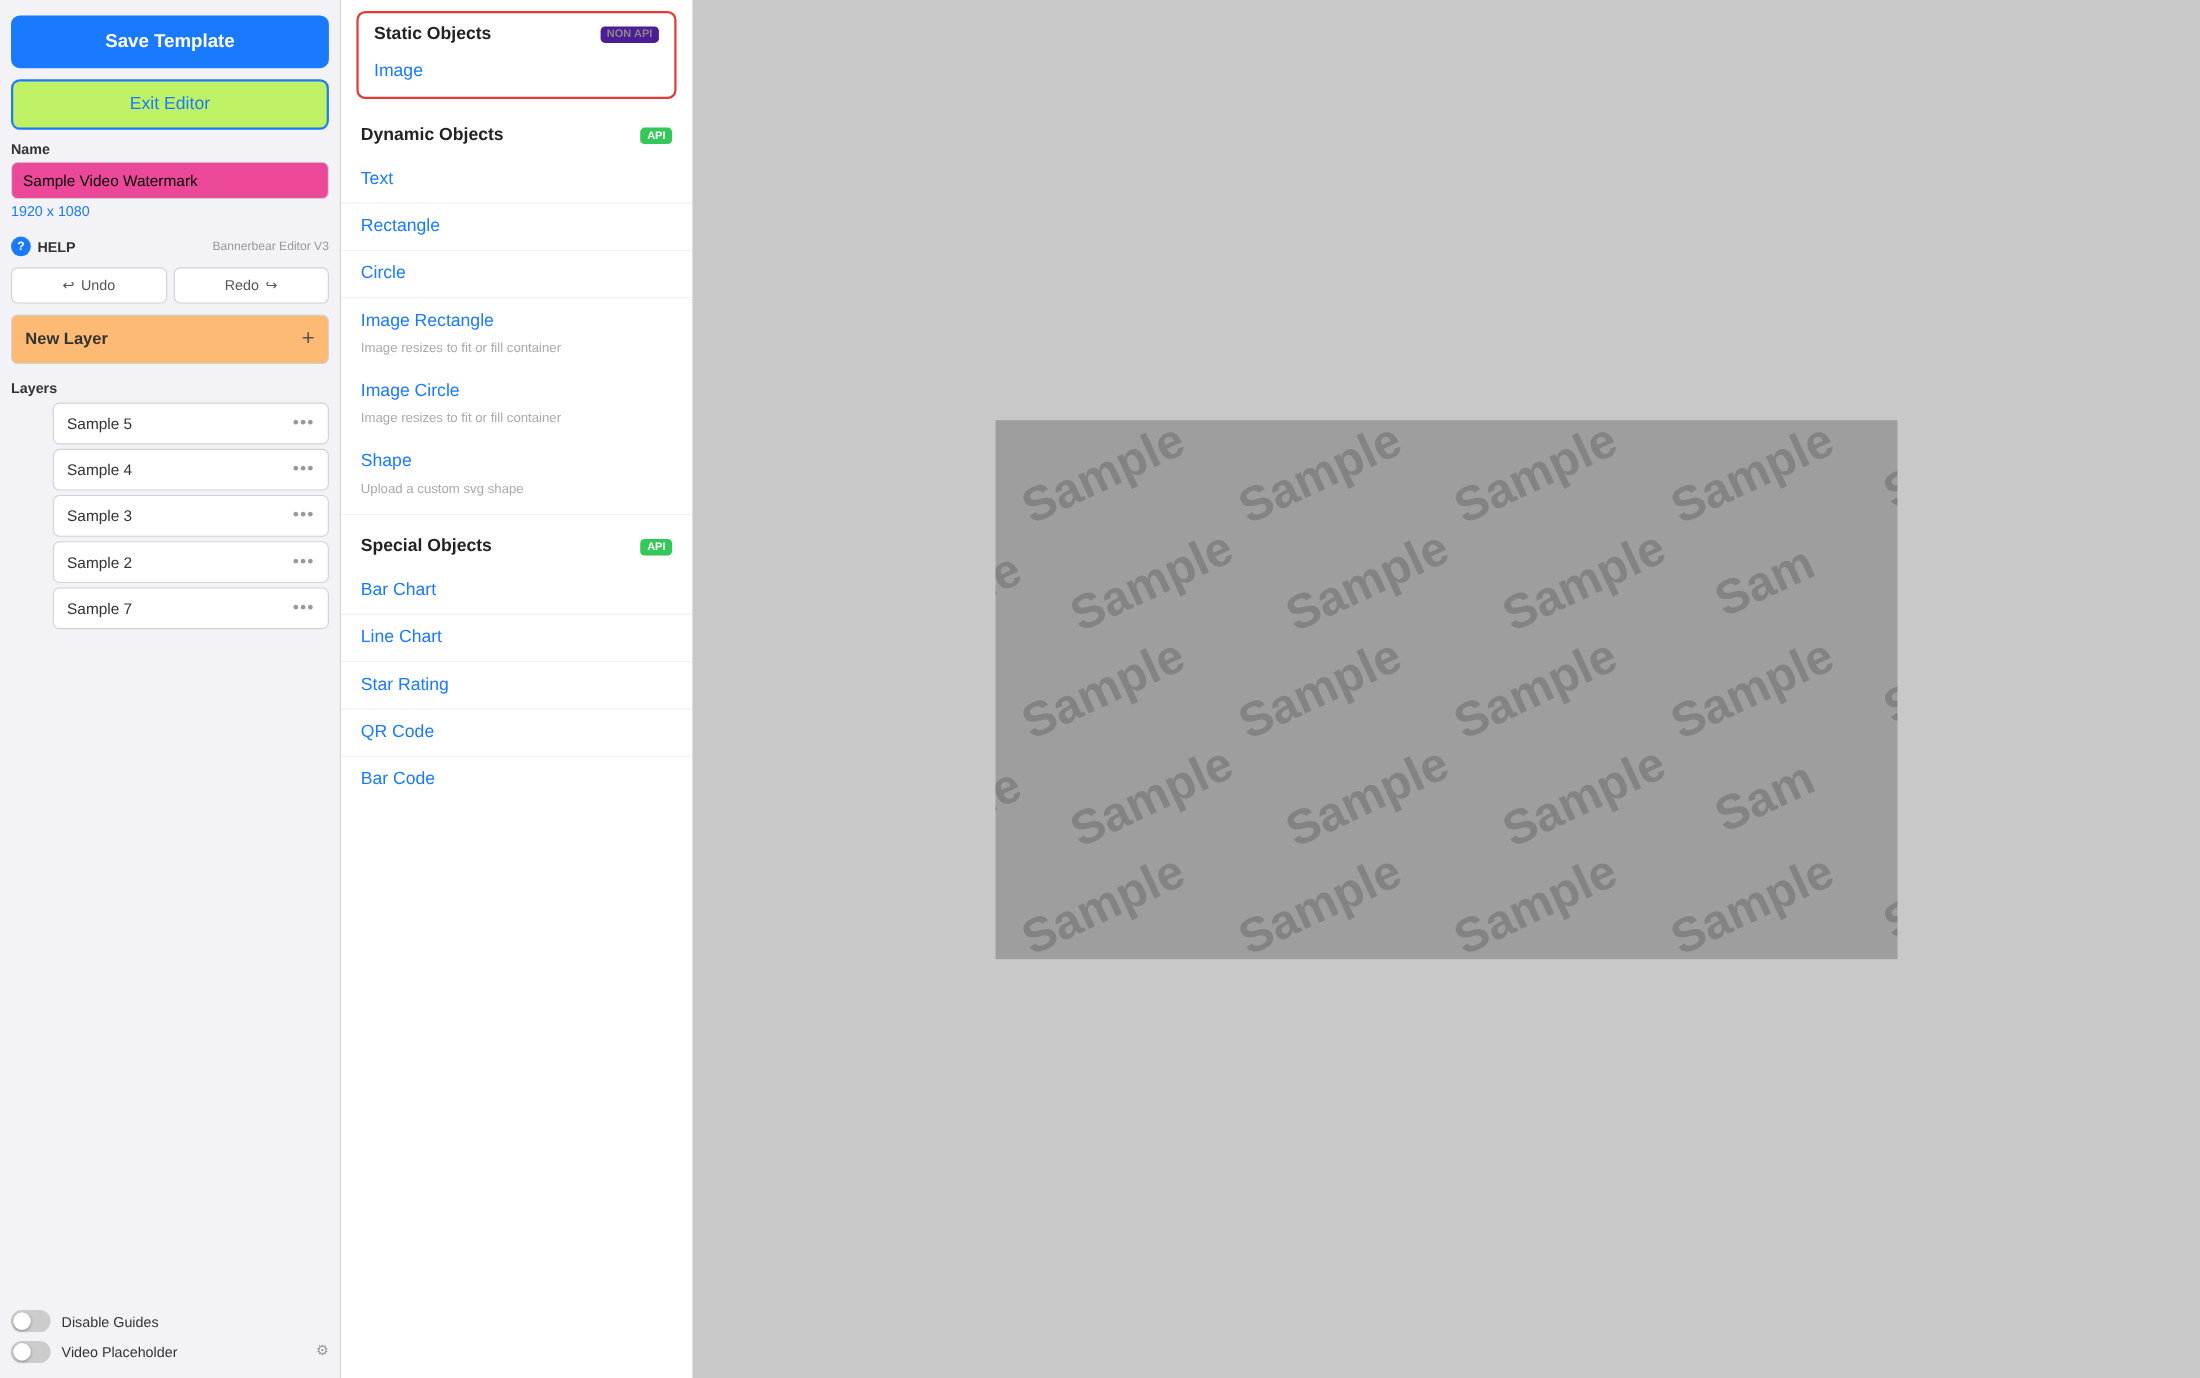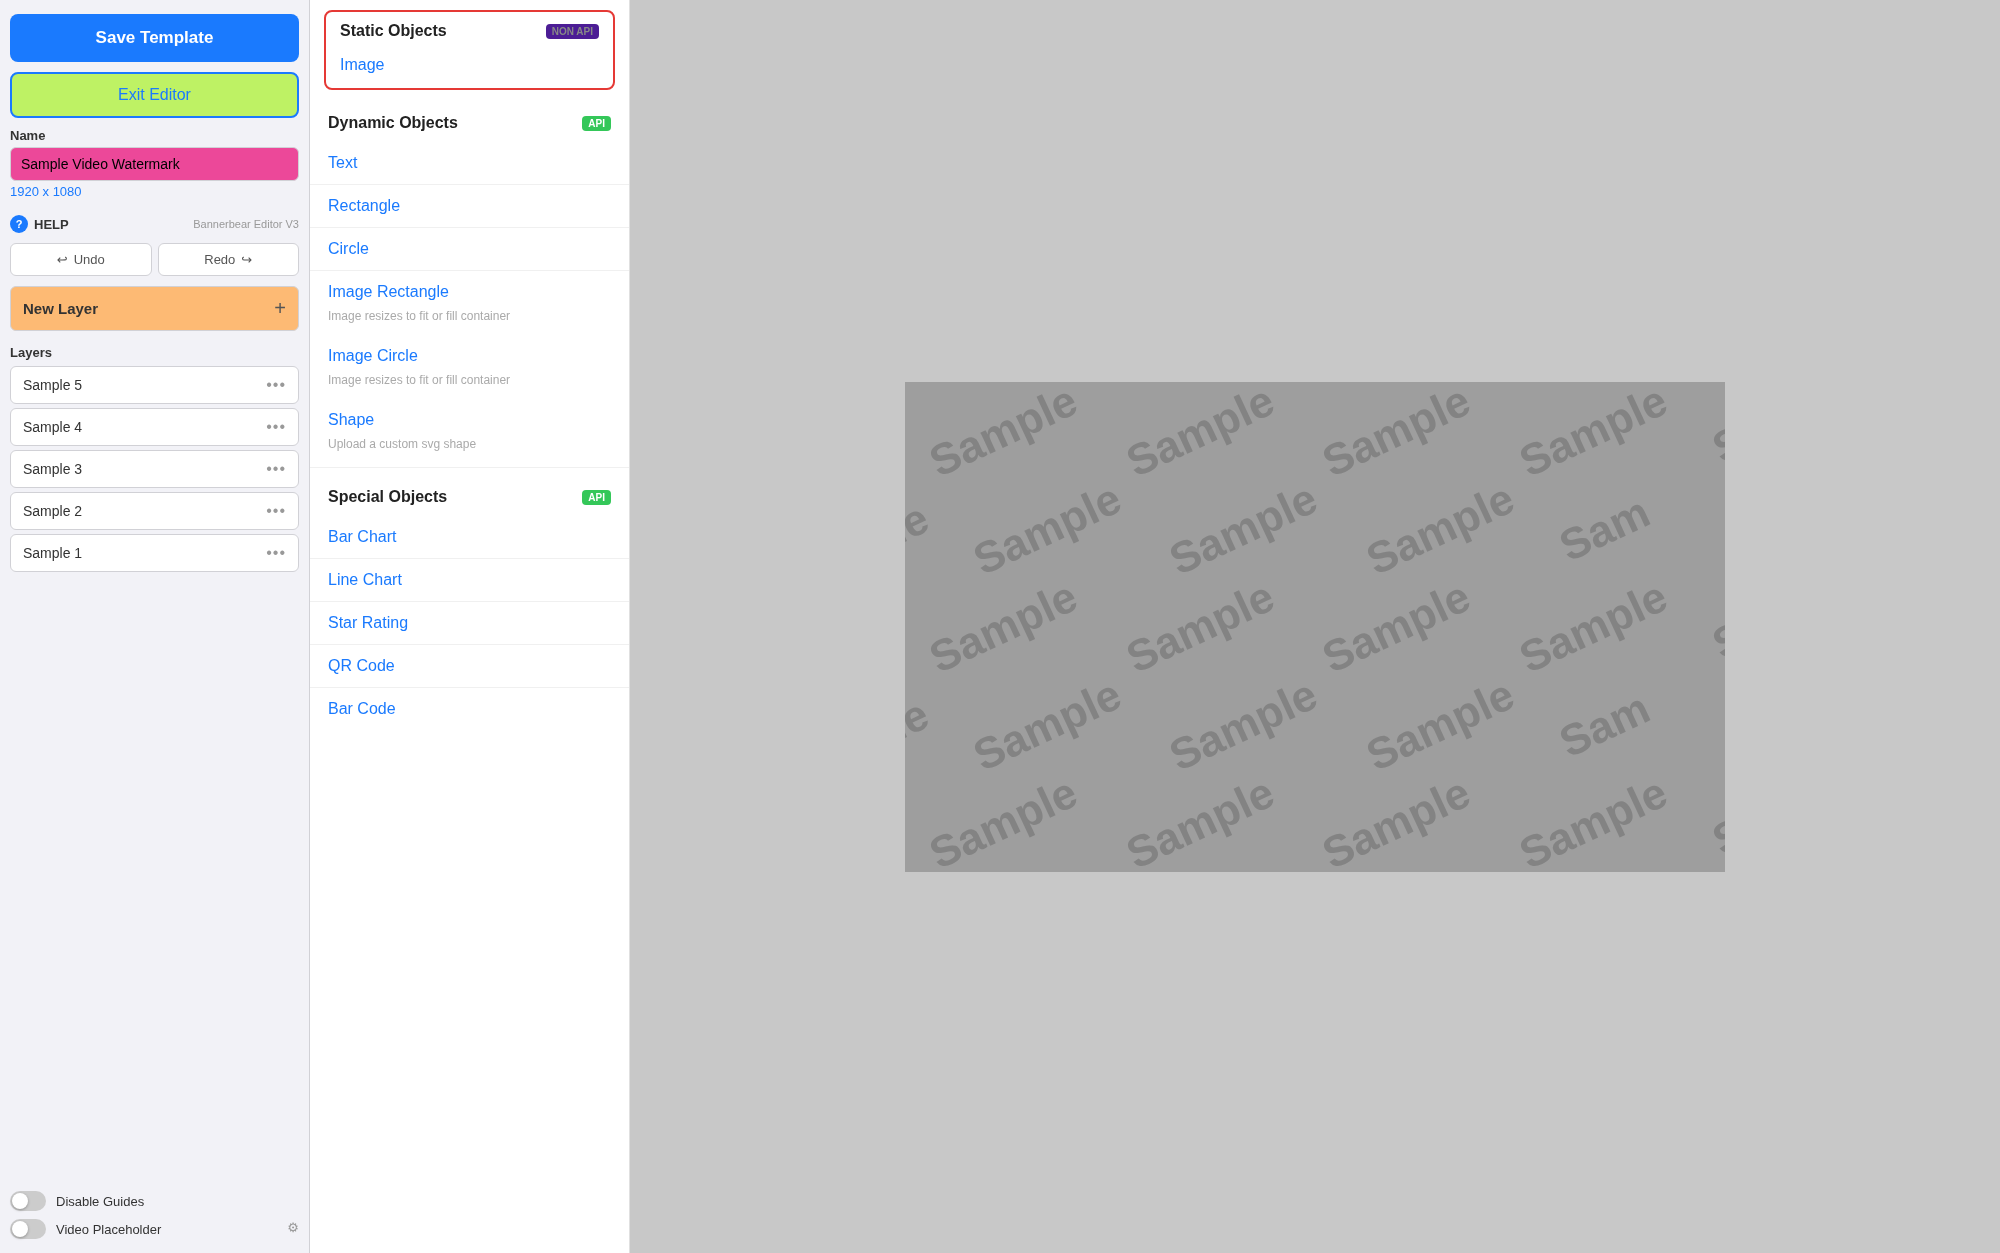--- a/index.html
+++ b/index.html
@@ -148,20 +148,21 @@
       align-items: center;
       justify-content: space-between;
       background: white;
       border: 1px solid #d1d1d6;
       border-radius: 6px;
       padding: 9px 12px;
       margin-bottom: 4px;
       font-size: 14px;
       color: #333;
       cursor: pointer;
+      margin-left: 38px;
     }
     .layer-dots {
       color: #999;
       font-size: 16px;
       letter-spacing: 1px;
     }
 
     .toggles-section {
       margin-top: auto;
       display: flex;
@@ -368,21 +369,21 @@
     </div>
     <div class="layer-item">
       <span>Sample 3</span>
       <span class="layer-dots">•••</span>
     </div>
     <div class="layer-item">
       <span>Sample 2</span>
       <span class="layer-dots">•••</span>
     </div>
     <div class="layer-item">
-      <span>Sample 1</span>
+      <span>Sample 7</span>
       <span class="layer-dots">•••</span>
     </div>
   </div>
 
   <div class="toggles-section">
     <div class="toggle-row">
       <div class="toggle-switch"></div>
       <span>Disable Guides</span>
     </div>
     <div class="toggle-row settings">

